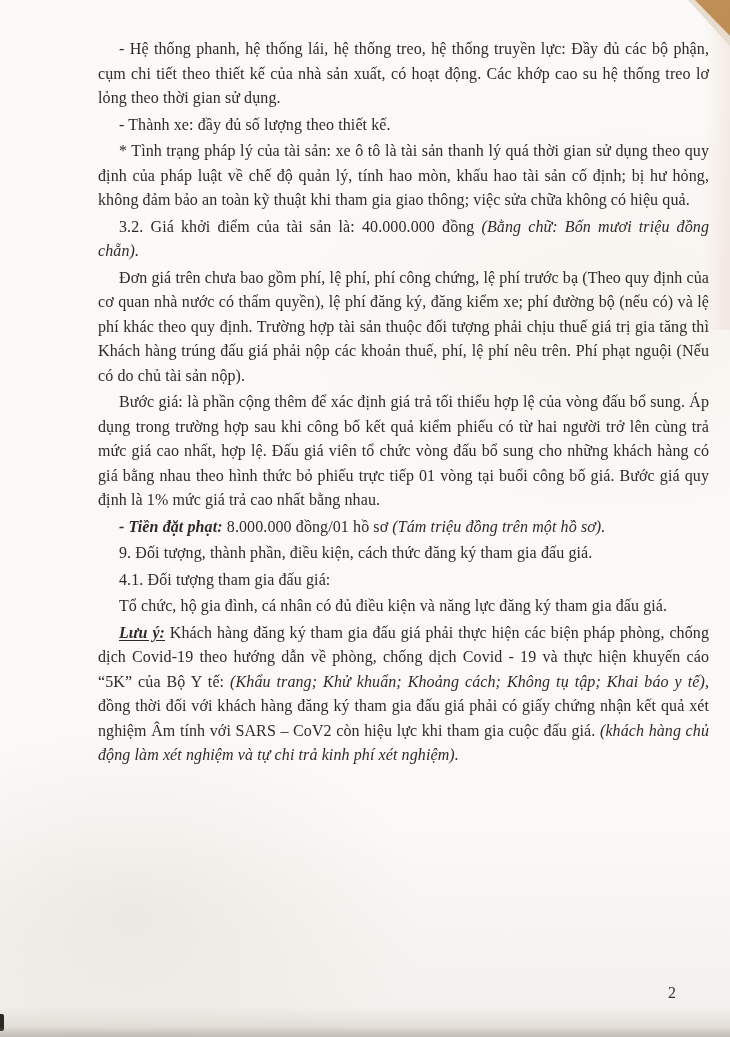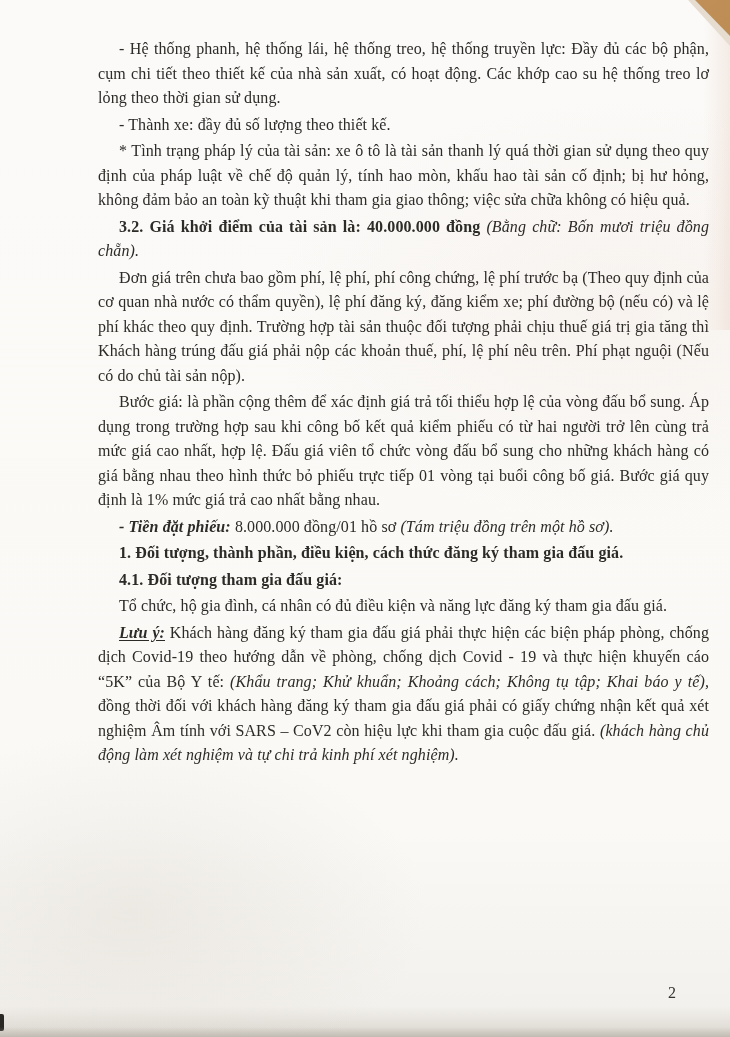--- a/index.html
+++ b/index.html
@@ -42,21 +42,21 @@
     background: #2a2825; border-radius: 0 2px 2px 0;
   }
   .content {
     position: absolute; left: 98px; top: 37px; width: 611px;
     font-size: 16px; line-height: 24.5px;
     color: #2d2b28;
     text-align: justify;
     letter-spacing: 0.1px;
   }
   .para { margin: 0 0 2px 0; text-indent: 21px; }
-  .rb  { font-weight: bold; }
+  .rb  { font-weight: normal; }
   .ri  { font-style: italic; }
   .rbi { font-weight: bold; font-style: italic; }
   .ru  { text-decoration: underline; text-underline-offset: 2px; }
   .page-num {
     position: absolute; left: 668px; top: 984px;
     font-size: 16px; color: #35332f;
   }
 </style>
 </head>
 <body>
@@ -76,23 +76,23 @@
     <p class="para"><span>* Tình trạng pháp lý của tài sản: xe ô tô là tài sản thanh lý quá thời gian sử dụng theo quy định của pháp luật về chế độ quản lý, tính hao mòn, khấu hao tài sản cố định; bị hư hỏng, không đảm bảo an toàn kỹ thuật khi tham gia giao thông; việc sửa chữa không có hiệu quả.</span></p>
 
     <p class="para"><span class="rb">3.2. Giá khởi điểm của tài sản là: 40.000.000 đồng </span><span class="ri">(Bằng chữ: Bốn mươi triệu đồng chẵn).</span></p>
 
     <p class="para"><span>Đơn giá trên chưa bao gồm phí, lệ phí, phí công chứng, lệ phí trước bạ (Theo quy định của cơ quan nhà nước có thẩm quyền), lệ phí đăng ký, đăng kiểm xe; phí đường bộ (nếu có) và lệ phí khác theo quy định. Trường hợp tài sản thuộc đối tượng phải chịu thuế giá trị gia tăng thì Khách hàng trúng đấu giá phải nộp các khoản thuế, phí, lệ phí nêu trên. Phí phạt nguội (Nếu có do chủ tài sản nộp).</span></p>
 
     <p class="para"><span>Bước giá: là phần cộng thêm để xác định giá trả tối thiểu hợp lệ của vòng đấu bổ sung. Áp dụng trong trường hợp sau khi công bố kết quả kiểm phiếu có từ hai người trở lên cùng trả mức giá cao nhất, hợp lệ. Đấu giá viên tổ chức vòng đấu bổ sung cho những khách hàng có giá bằng nhau theo hình thức bỏ phiếu trực tiếp 01 vòng tại buổi công bố giá. Bước giá quy định là 1% mức giá trả cao nhất bằng nhau.</span></p>
 
 
 
-    <p class="para"><span class="rbi">- Tiền đặt phiếu: </span><span>8.000.000 đồng/01 hồ sơ </span><span class="ri">(Tám triệu đồng trên một hồ sơ).</span></p>
+    <p class="para"><span class="rbi">- Tiền đặt phạt: </span><span>8.000.000 đồng/01 hồ sơ </span><span class="ri">(Tám triệu đồng trên một hồ sơ).</span></p>
 
-    <p class="para"><span class="rb">1. Đối tượng, thành phần, điều kiện, cách thức đăng ký tham gia đấu giá.</span></p>
+    <p class="para"><span class="rb">9. Đối tượng, thành phần, điều kiện, cách thức đăng ký tham gia đấu giá.</span></p>
 
     <p class="para"><span class="rb">4.1. Đối tượng tham gia đấu giá:</span></p>
 
     <p class="para"><span>Tổ chức, hộ gia đình, cá nhân có đủ điều kiện và năng lực đăng ký tham gia đấu giá.</span></p>
 
     <p class="para"><span class="rbi ru">Lưu ý:</span><span> Khách hàng đăng ký tham gia đấu giá phải thực hiện các biện pháp phòng, chống dịch Covid-19 theo hướng dẫn về phòng, chống dịch Covid - 19 và thực hiện khuyến cáo “5K” của Bộ Y tế: </span><span class="ri">(Khẩu trang; Khử khuẩn; Khoảng cách; Không tụ tập; Khai báo y tế),</span><span> đồng thời đối với khách hàng đăng ký tham gia đấu giá phải có giấy chứng nhận kết quả xét nghiệm Âm tính với SARS – CoV2 còn hiệu lực khi tham gia cuộc đấu giá. </span><span class="ri">(khách hàng chủ động làm xét nghiệm và tự chi trả kinh phí xét nghiệm).</span></p>
 
 
   </div>
 

